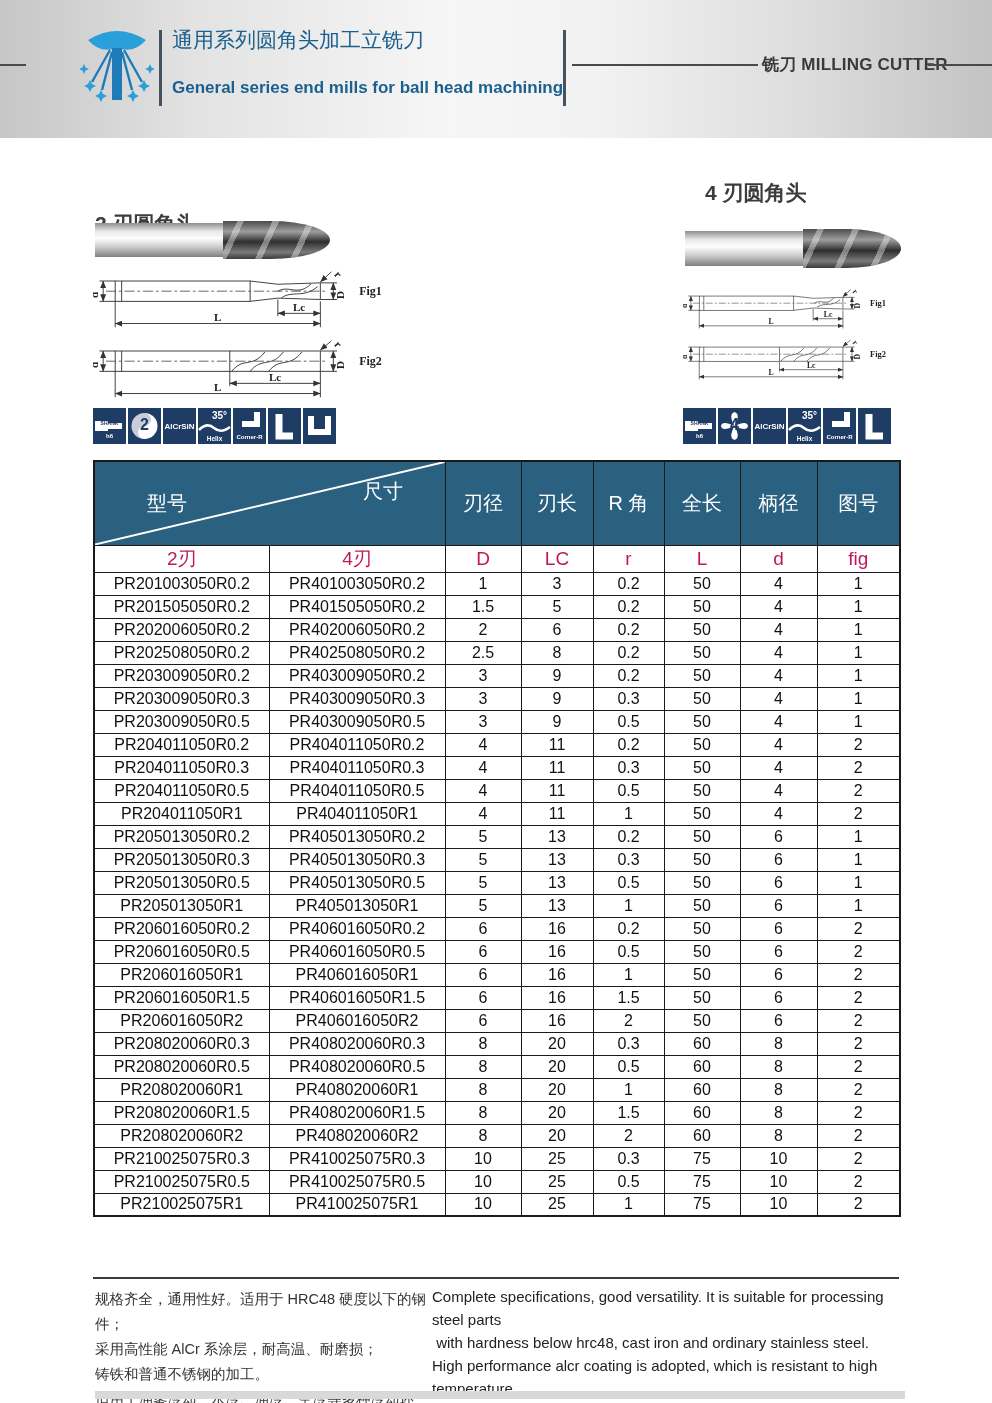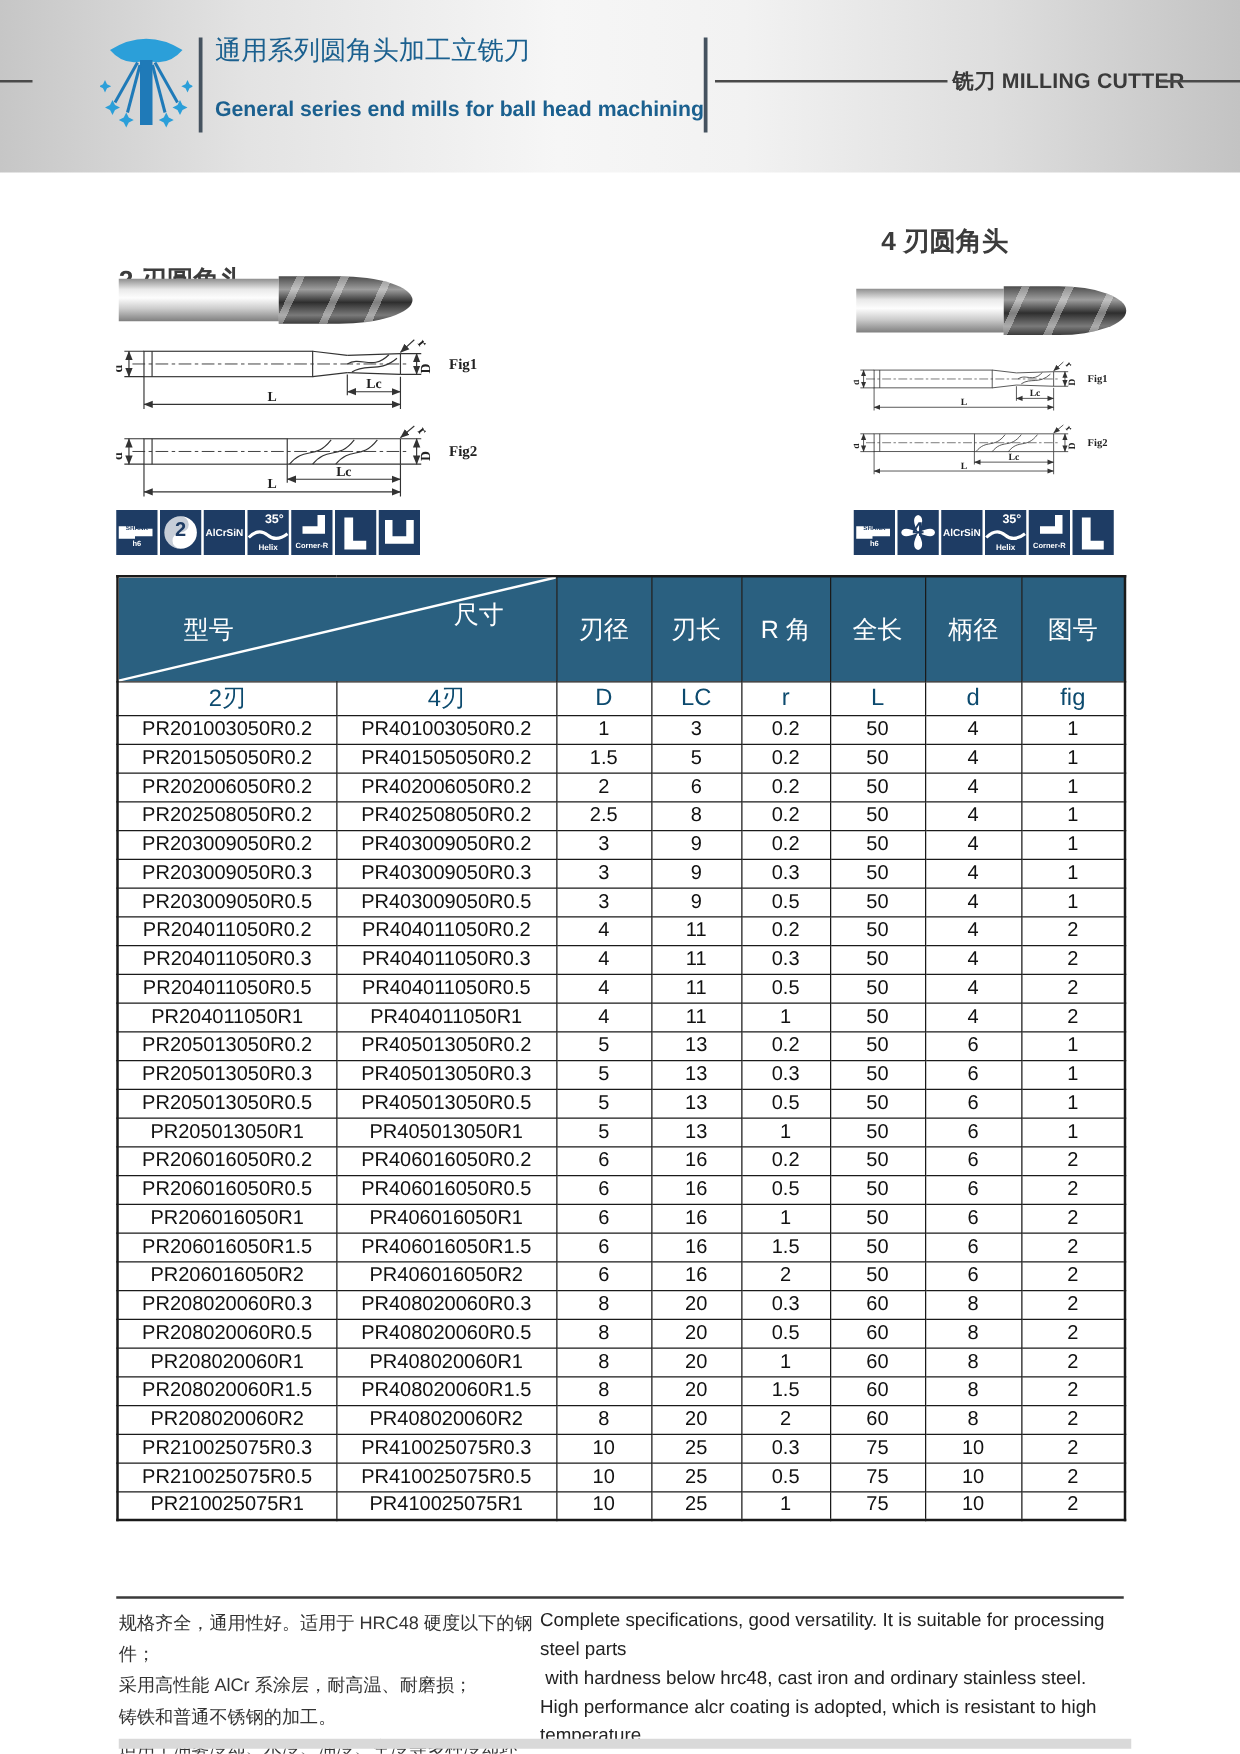--- a/index.html
+++ b/index.html
@@ -40,21 +40,21 @@
   .badge{width:33px;height:36px;background:#1e3c64;position:relative;color:#fff;flex:none;}
   .badge svg{position:absolute;left:0;top:0;}
   .badge .b-txt{position:absolute;width:100%;text-align:center;font-weight:bold;}
 
   
   table.spec{position:absolute;left:93px;top:460px;border-collapse:collapse;table-layout:fixed;
     width:806px;font-family:"Liberation Sans",sans-serif;}
   table.spec td,table.spec th{border:1px solid #1a1a1a;padding:0;text-align:center;font-weight:normal;}
   table.spec{border:2px solid #1a1a1a;}
   tr.hdr{height:84px;background:#2a6080;color:#ffffff;font-size:20px;}
-  tr.sub{height:27px;font-size:19px;color:#0c4a6e;}
+  tr.sub{height:27px;font-size:19px;color:#be185d;}
   tr.sub td{font-family:"Liberation Sans",sans-serif;}
   tbody.data tr{height:23px;font-size:16px;color:#111;}
   td.model-cell{text-align:left;padding-left:3px;white-space:nowrap;}
   .diag-cell{position:relative;}
   .diag-cell svg{position:absolute;left:0;top:0;width:100%;height:100%;}
   .diag-lab{position:absolute;font-size:20px;color:#fff;}
 
   
   .foot-rule{position:absolute;left:93px;top:1277px;width:806px;height:2px;background:#3b3b3b;}
   .foot-cn{position:absolute;left:95px;top:1287px;width:335px;font-size:14.5px;line-height:25px;color:#333;}

